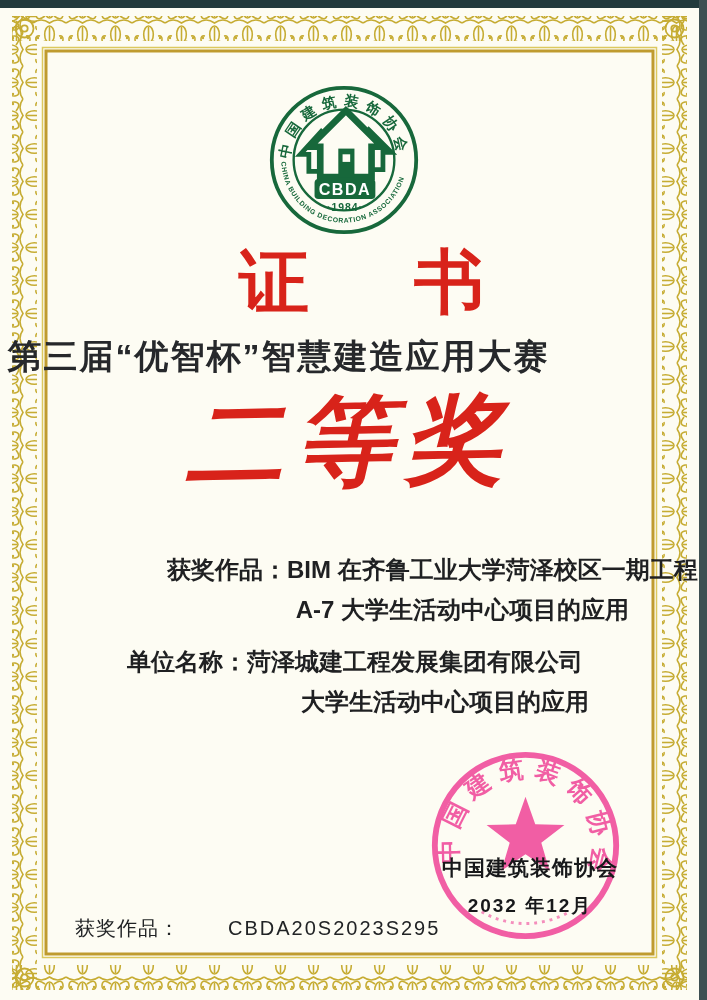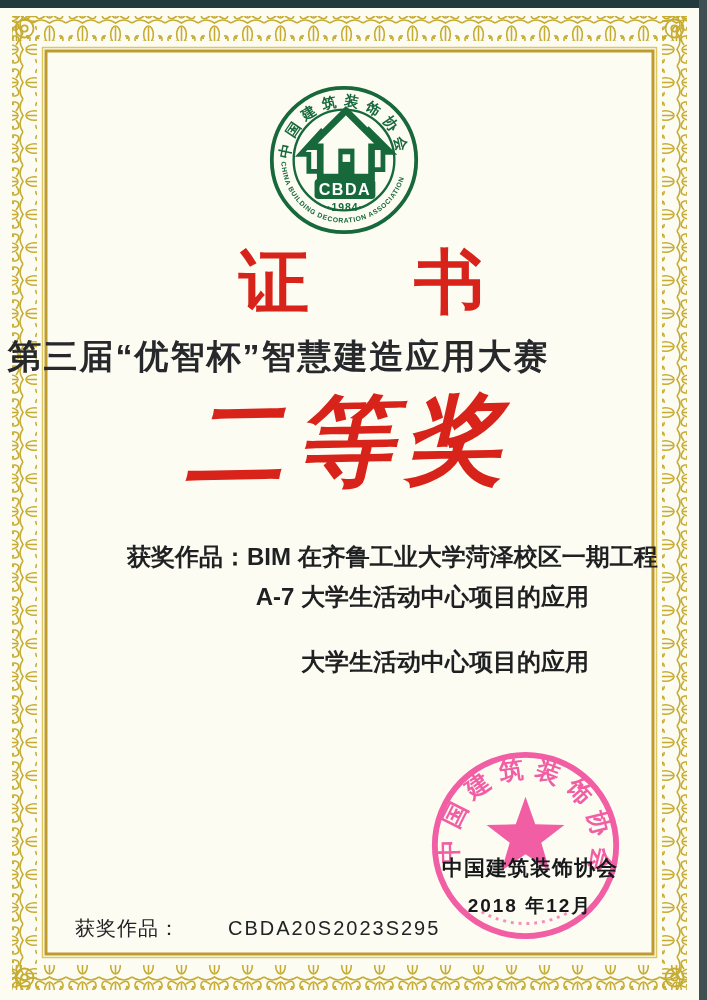--- a/index.html
+++ b/index.html
@@ -23,21 +23,21 @@
   }
   .award{
     position:absolute;left:0;top:386px;width:699px;text-align:center;
     font-family:"Liberation Serif", serif;font-style:italic;font-weight:900;
     font-size:98px;line-height:1.15;color:#d8231a;letter-spacing:0.12em;
     transform:rotate(-1.2deg);
   }
   .field{position:absolute;left:127px;width:462px;color:#1f2022;font-weight:600;font-size:24px;}
   .field .line1{display:block;height:40px;line-height:40px;white-space:nowrap;}
   .field .line2{display:block;height:40px;line-height:40px;text-align:right;}
-  .field-works{top:537px;}
+  .field-works{top:550px;margin-left:40px;}
   .field-units{top:642px;}
   .field-group{top:750px;}
   .stamp-wrap{position:absolute;left:428px;top:748px;width:195px;height:195px;opacity:0.92;}
   .issuer-black{
     position:absolute;left:430px;top:854px;width:200px;text-align:center;
     font-size:21px;font-weight:600;color:#17181a;letter-spacing:1px;
   }
   .date-black{
     position:absolute;left:430px;top:893px;width:200px;text-align:center;
     font-size:19px;font-weight:600;color:#17181a;letter-spacing:2px;
@@ -135,38 +135,41 @@
   <div class="award">二等奖</div>
 
   <div class="field field-works">
     <span class="line1">
       <span>获奖作品：</span><span>BIM 在齐鲁工业大学菏泽校区一期工程</span>
     </span>
     <span class="line2">A-7 大学生活动中心项目的应用</span>
   </div>
 
   <div class="field field-units">
+    <span class="line1">
+      <span>单位名称：</span><span>菏泽城建工程发展集团有限公司</span>
+    </span>
     <span class="line2">大学生活动中心项目的应用</span>
   </div>
 
 
   <div class="stamp-wrap">
     <svg width="195" height="195" viewBox="0 0 200 200">
       <defs>
         <path id="sealArc" d="M34.2,123.9 A70,70 0 1 1 165.8,123.9" fill="none"></path>
       </defs>
       <circle cx="100" cy="100" r="93" fill="none" stroke="#f0519e" stroke-width="6"></circle>
       <polygon fill="#f0519e" points="100,50 110,78.2 139.9,79 116.2,97.3 124.7,126 100,109 75.3,126 83.8,97.3 60.1,79 90,78.2"></polygon>
       <text font-size="25" font-weight="bold" fill="#f0519e" letter-spacing="9" font-family="Liberation Sans, sans-serif">
         <textPath href="#sealArc" startOffset="6">中国建筑装饰协会</textPath>
       </text>
       <path d="M55,168 A90,90 0 0 0 145,168" fill="none" stroke="#f0519e" stroke-width="3" stroke-dasharray="3,5" opacity="0.7"></path>
     </svg>
   </div>
 
   <div class="issuer-black">中国建筑装饰协会</div>
-  <div class="date-black">2018 年12月</div>
+  <div class="date-black">2032 年12月</div>
 
   <div class="serial">
     <span>获奖作品：</span><span class="num">CBDA20S2023S295</span>
   </div>
 
 </div>
 
 </body></html>

